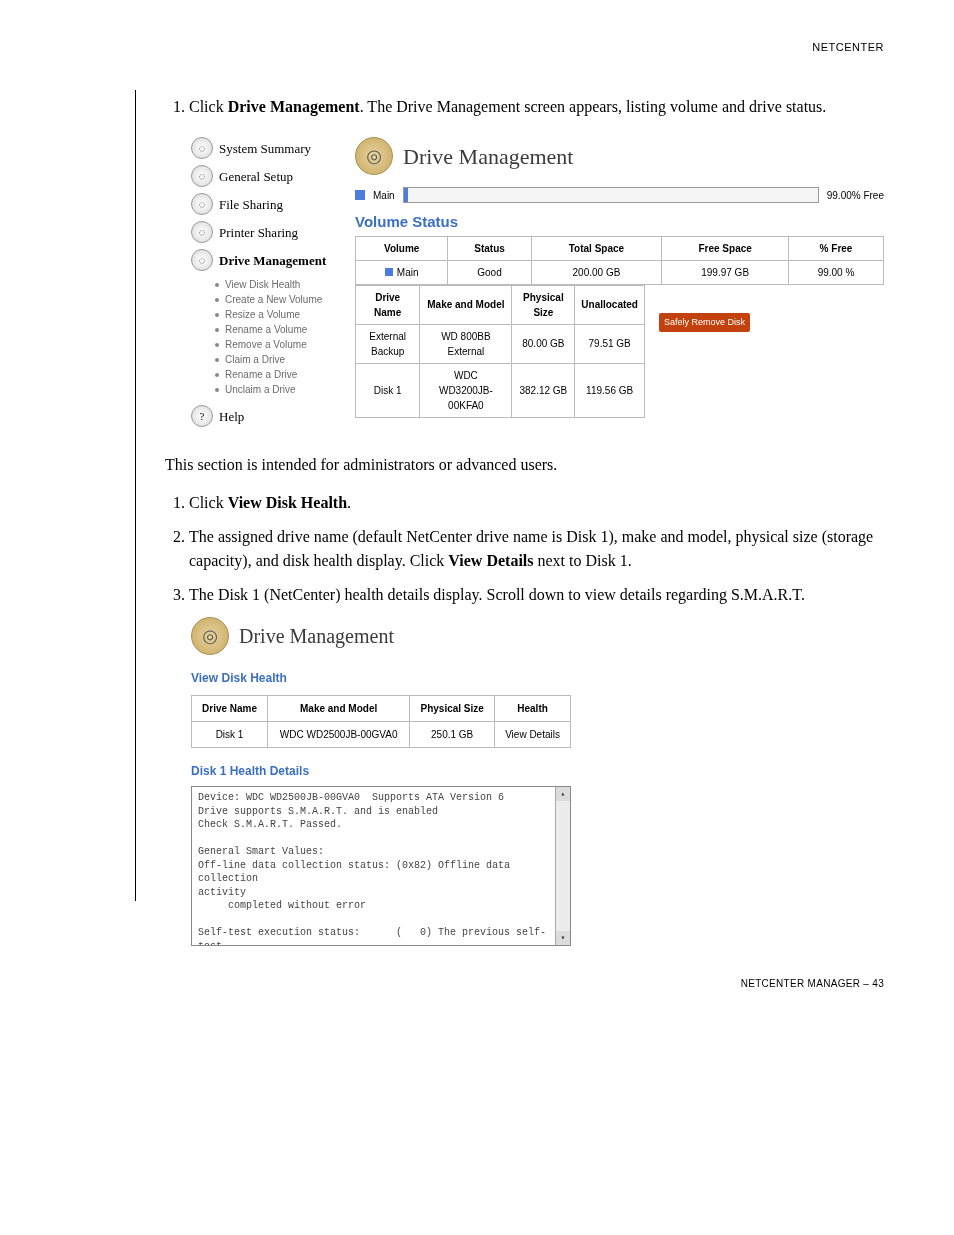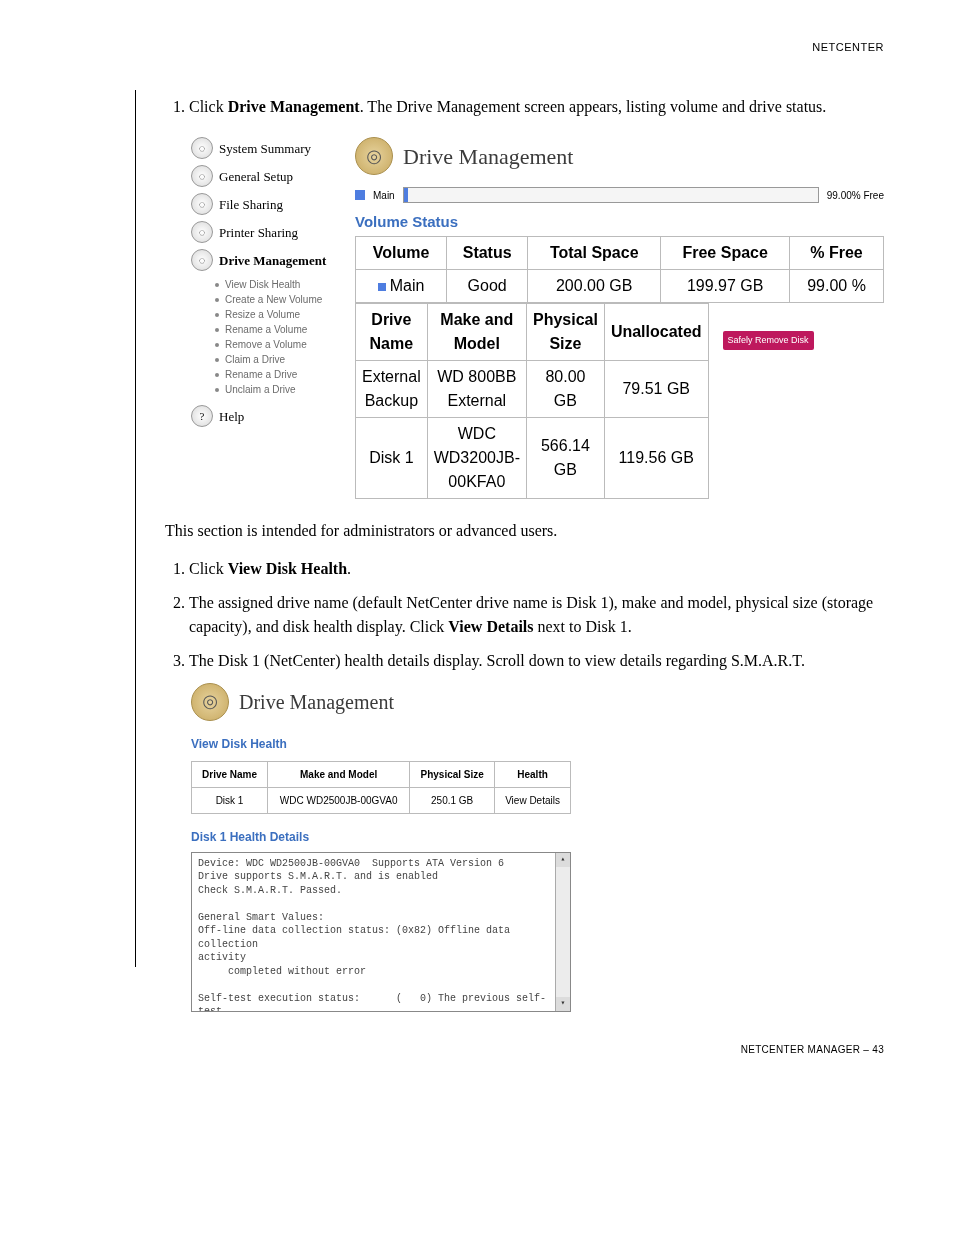--- a/index.html
+++ b/index.html
@@ -93,31 +93,31 @@
     font-size: 22px;
     color: #3b3b3b;
   }
   .freebar-row { display:flex;align-items:center;gap:8px;margin-bottom:8px;font-size:10px;}
   .freebar { flex:1;height:14px;border:1px solid #999;background:#f5f5f5;position:relative;}
   .freebar .used { position:absolute;left:0;top:0;bottom:0;width:1%;background:#4e7de0;}
   .sec-label { color:#3b6fbf; font-weight:bold; font-size:15px; margin:6px 0 2px 0; }
   table.grid {
     border-collapse: collapse;
     width: 100%;
-    font-size: 16px;
+    font-size: 10px;
   }
   table.grid th, table.grid td {
     border: 1px solid #bbb;
     padding: 4px 6px;
     text-align: center;
     vertical-align: middle;
   }
   table.grid th { font-weight: bold; }
   .btn-remove {
-    display:inline-block;background:#be185d;color:#fff;font-size:9px;padding:3px 5px;border-radius:2px;margin-left:6px;
+    display:inline-block;background:#c2410c;color:#fff;font-size:9px;padding:3px 5px;border-radius:2px;margin-left:6px;
   }
   .drive-status-wrap { display:flex;align-items:flex-start;gap:8px; }
   
   .para { margin: 10px 0 14px 0;}
   .ol-sub { margin: 0 0 10px 0; padding-left: 24px;}
   .ol-sub li { margin-bottom:10px; }
   .note-line { padding-left:24px; margin:6px 0 14px 0;}
   
   .sshot2 {
     margin-left: 26px;
@@ -290,21 +290,21 @@
             </tr>
             <tr>
               <td>External Backup</td>
               <td>WD 800BB External</td>
               <td>80.00 GB</td>
               <td>79.51 GB</td>
             </tr>
             <tr>
               <td>Disk 1</td>
               <td>WDC WD3200JB-00KFA0</td>
-              <td>566.14 GB</td>
+              <td>382.12 GB</td>
               <td>119.56 GB</td>
             </tr>
           </tbody>
             </table>
           <div style="padding-top:28px;">
             <span class="btn-remove">Safely Remove Disk</span>
           </div>
         </div>
       </div>
     </div>

